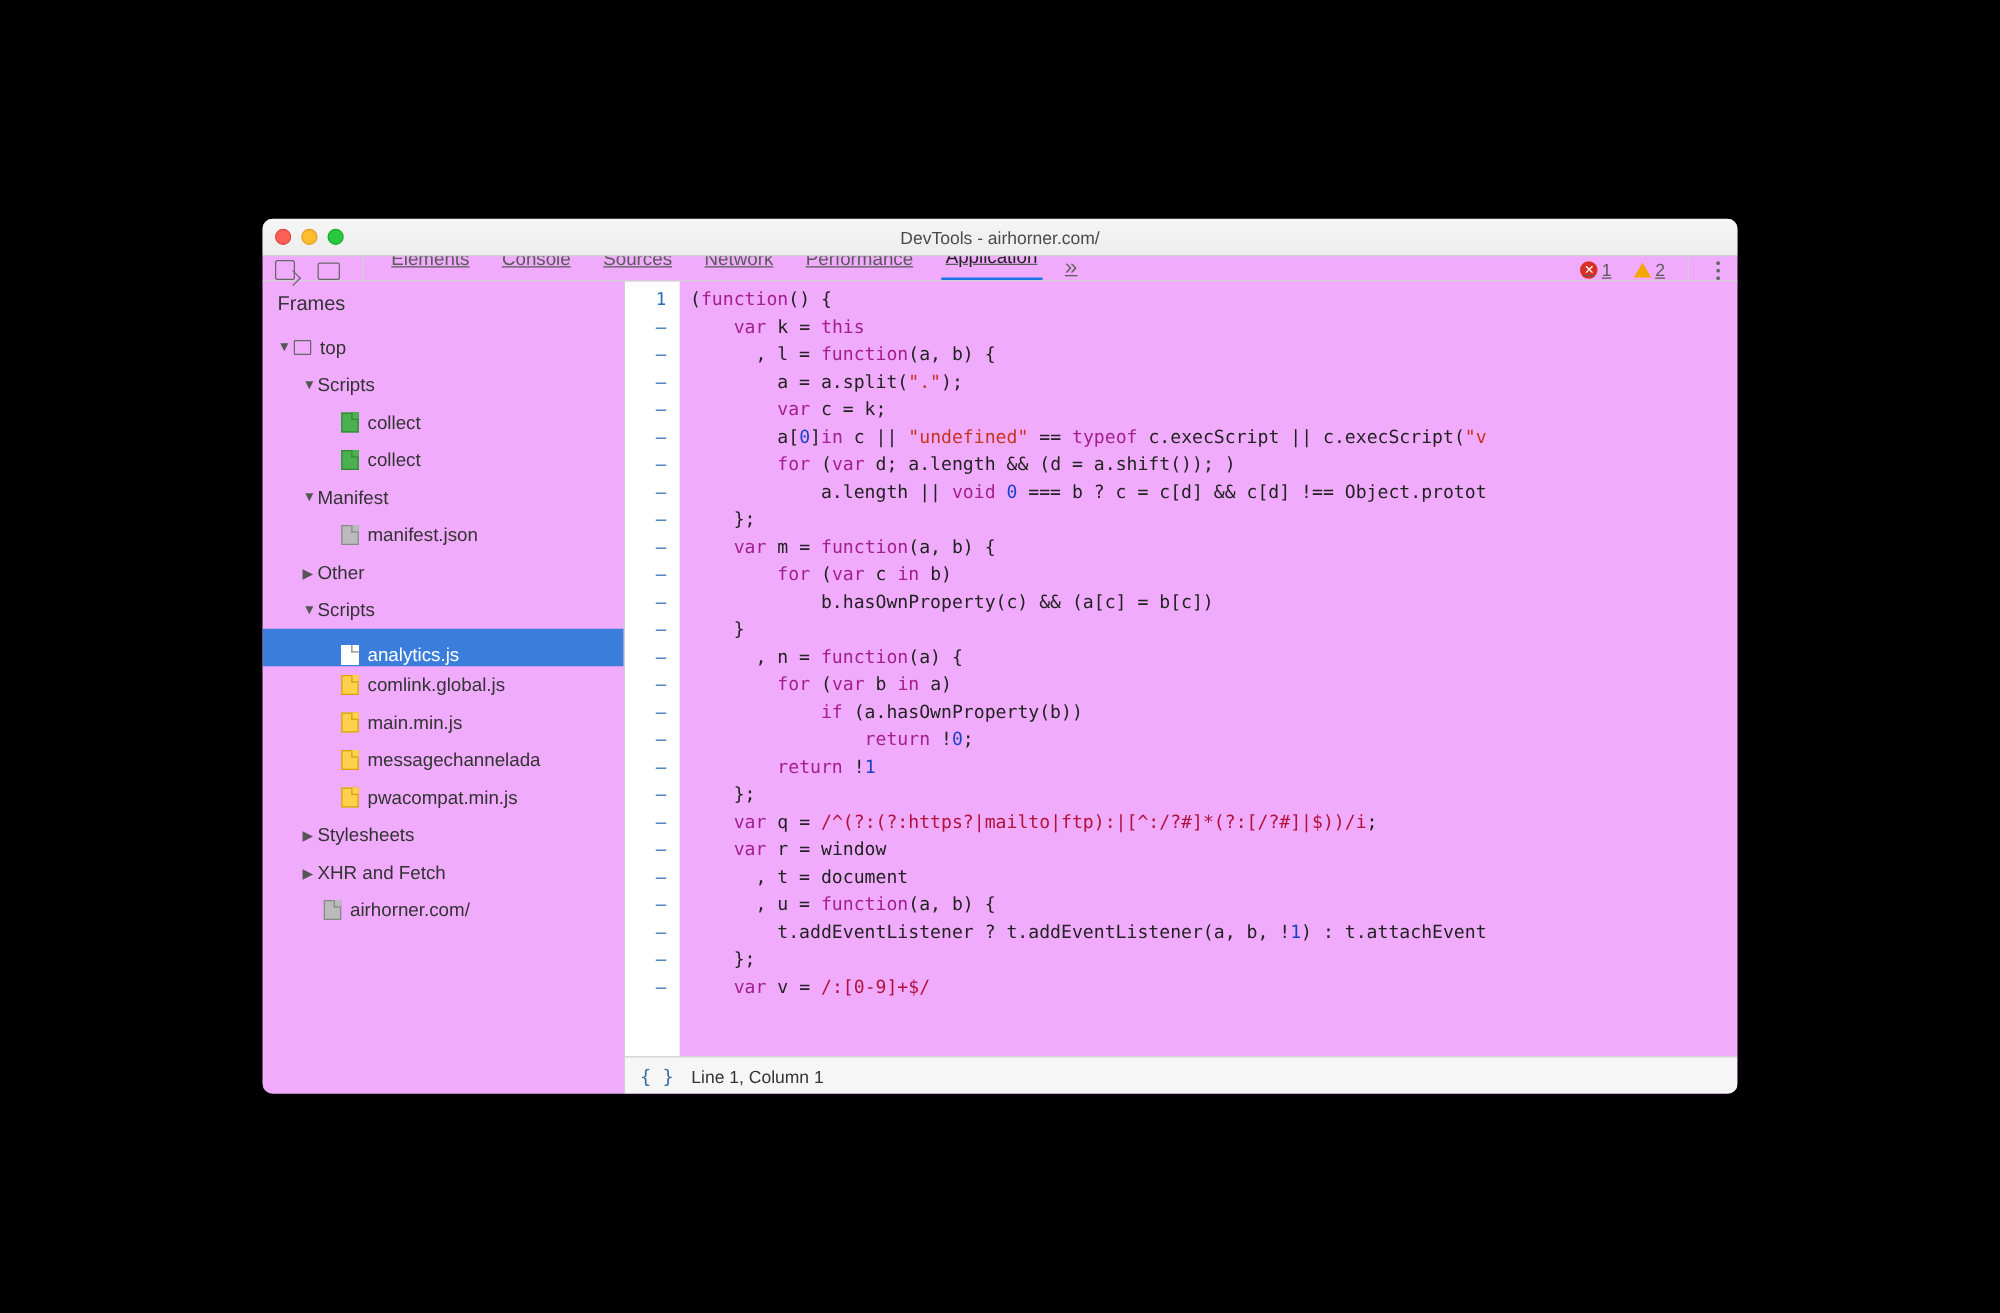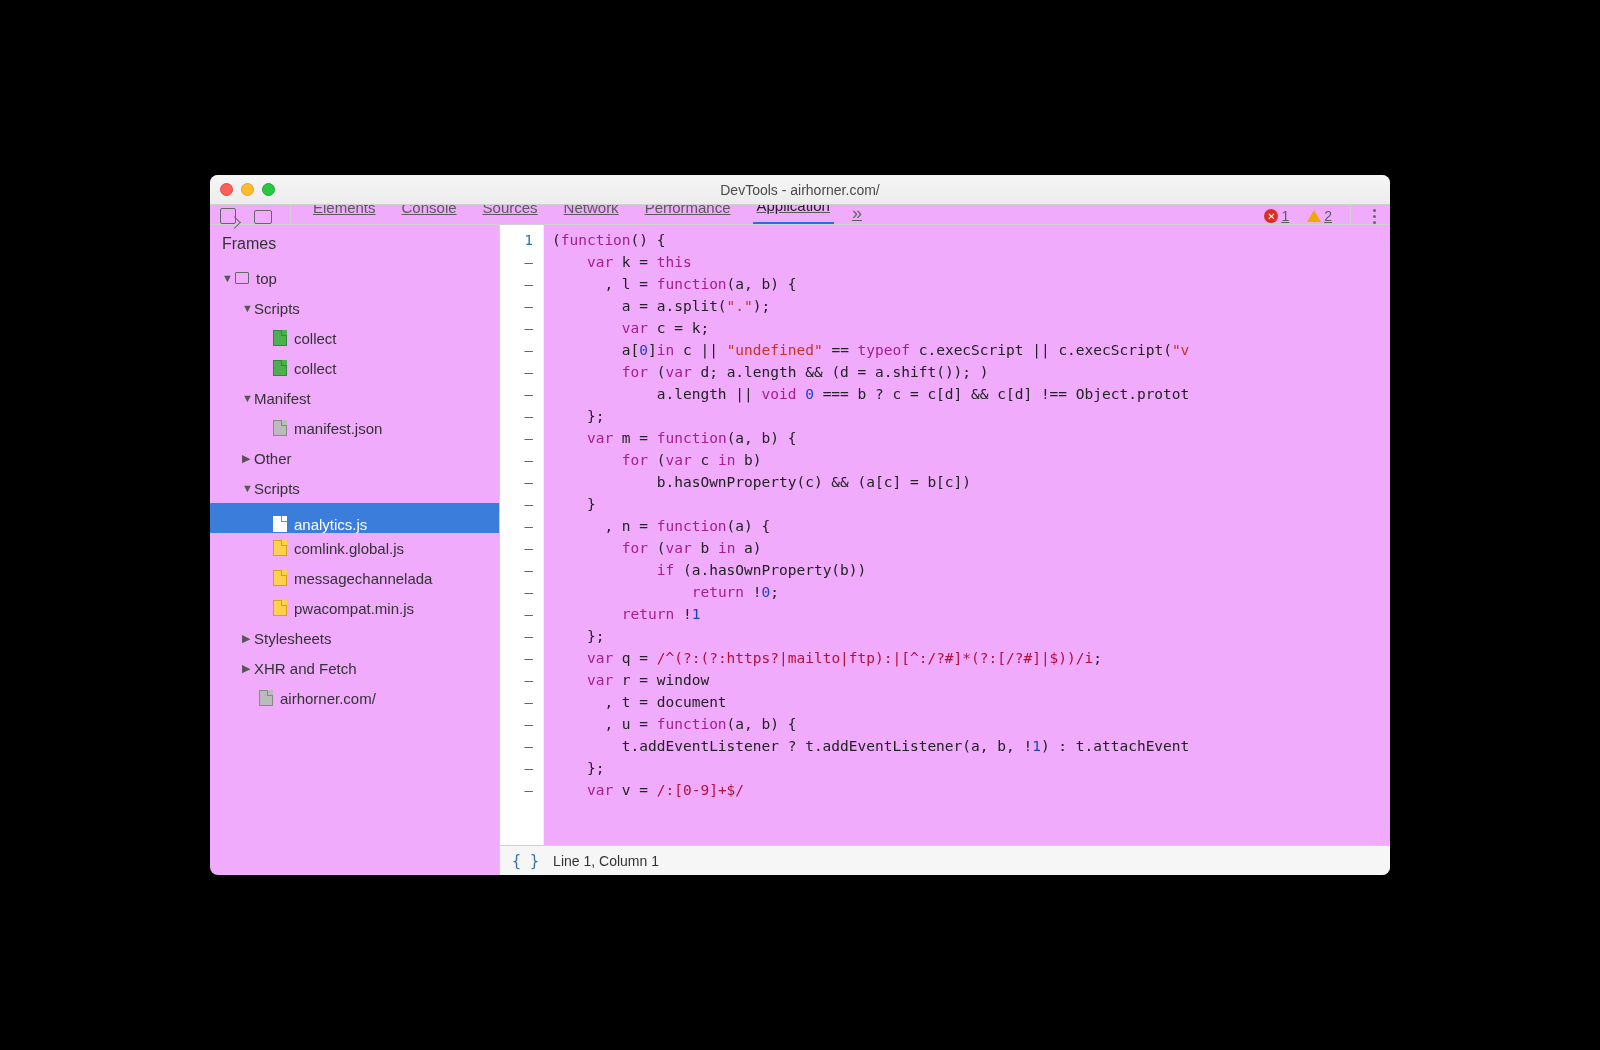--- a/index.html
+++ b/index.html
@@ -192,20 +192,26 @@
           <span class="ico">
               <span class="file-ico" style="background:#fff;border-color:#fff"></span>
             </span>
           <span>analytics.js</span>
         </div>
         <div class="row" style="padding-left:62px">
           <span class="ico">
               <span class="file-ico js"></span>
             </span>
           <span>comlink.global.js</span>
+        </div>
+        <div class="row" style="padding-left:62px">
+          <span class="ico">
+              <span class="file-ico js"></span>
+            </span>
+          <span>main.min.js</span>
         </div>
         <div class="row" style="padding-left:62px">
           <span class="ico">
               <span class="file-ico js"></span>
             </span>
           <span>messagechannelada</span>
         </div>
         <div class="row" style="padding-left:62px">
           <span class="ico">
               <span class="file-ico js"></span>

